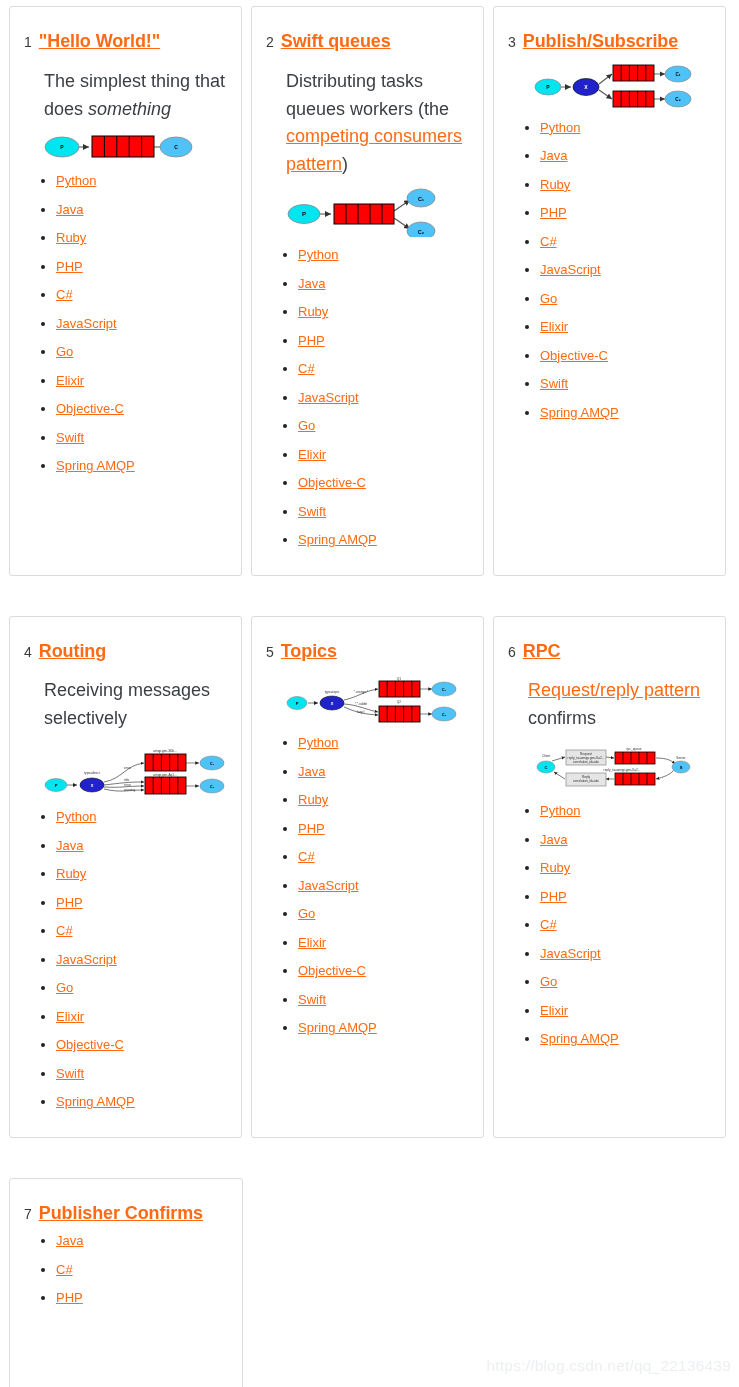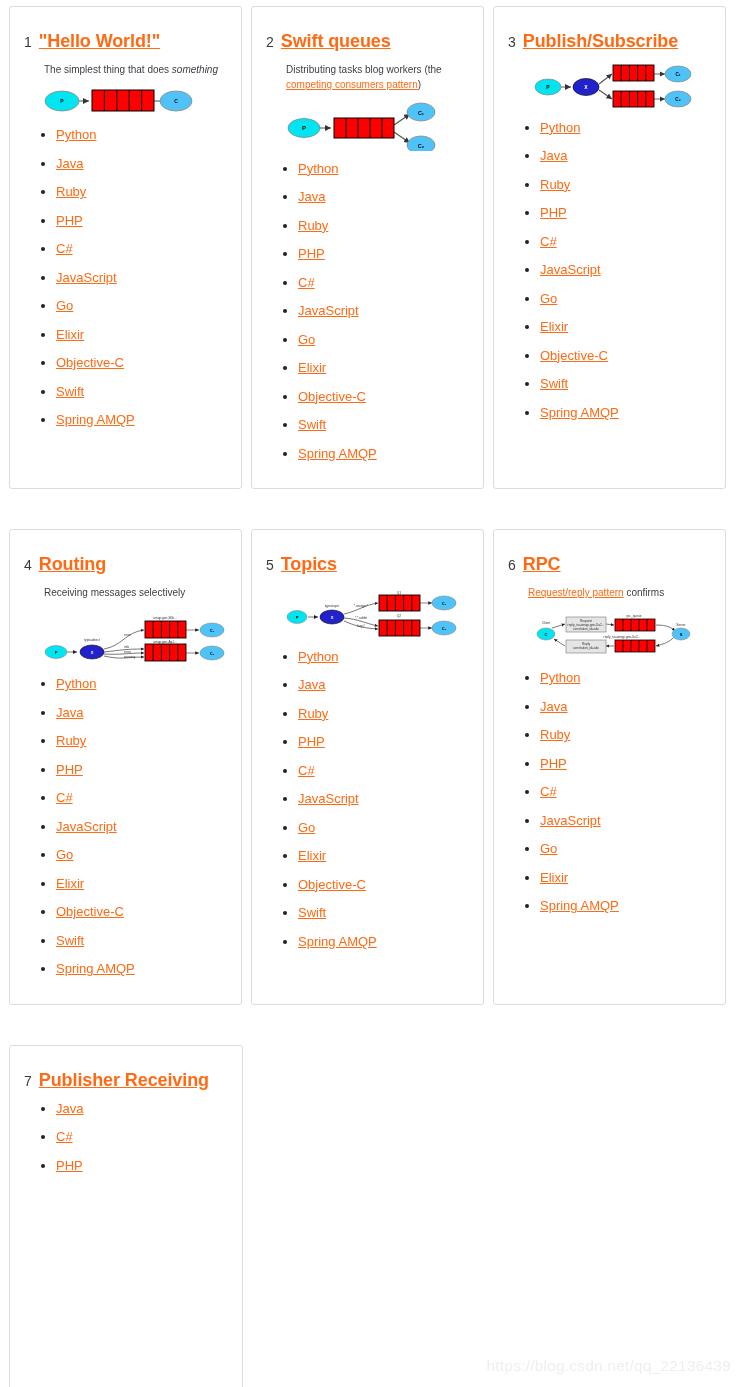--- a/index.html
+++ b/index.html
@@ -48,22 +48,22 @@
   }
   .card-title {
     font-size: 18px;
     font-weight: bold;
     color: #ff6a13;
     text-decoration: underline;
     letter-spacing: -0.1px;
     line-height: 1.15;
   }
   .card-desc {
-    margin: 4px 0 8px 22px;
-    font-size: 10px;
+    margin: 16px 0 8px 22px;
+    font-size: 18px;
     line-height: 1.55;
     color: #3a3f44;
     max-width: 190px;
   }
   .card-desc .em { font-style: italic; }
   .inline-link {
     color: #ff6a13;
     text-decoration: underline;
   }
   .lang-list {
@@ -149,21 +149,21 @@
         <li><a href="#">Spring AMQP</a></li>
       </ul>
     </div>
 
     <div class="card row1">
       <div class="card-head">
         <span class="card-num">2</span>
         <a class="card-title" href="#">Swift queues</a>
       </div>
       <div class="card-desc">
-        <span>Distributing tasks blog workers (the </span><a class="inline-link" href="#">competing consumers pattern</a><span>)</span>
+        <span>Distributing tasks queues workers (the </span><a class="inline-link" href="#">competing consumers pattern</a><span>)</span>
       </div>
       <div class="diagram">
         <svg width="150" height="50" viewBox="0 0 150 50">
           <defs>
             <marker id="ah2" markerWidth="6" markerHeight="6" refX="5" refY="2.5" orient="auto">
               <path d="M0,0 L5,2.5 L0,5 z" fill="#333"></path>
             </marker>
           </defs>
           <line x1="33" y1="27" x2="45" y2="27" stroke="#777" stroke-width="1.3" marker-end="url(#ah2)"></line>
           <line x1="108" y1="24" x2="124" y2="13" stroke="#555" stroke-width="1.2" marker-end="url(#ah2)"></line>
@@ -444,21 +444,21 @@
         <li><a href="#">JavaScript</a></li>
         <li><a href="#">Go</a></li>
         <li><a href="#">Elixir</a></li>
         <li><a href="#">Spring AMQP</a></li>
       </ul>
     </div>
 
     <div class="card row3">
       <div class="card-head">
         <span class="card-num">7</span>
-        <a class="card-title" href="#">Publisher Receiving</a>
+        <a class="card-title" href="#">Publisher Confirms</a>
       </div>
       <ul class="lang-list">
         <li><a href="#">Java</a></li>
         <li><a href="#">C#</a></li>
         <li><a href="#">PHP</a></li>
       </ul>
     </div>
 
   </div>
 

